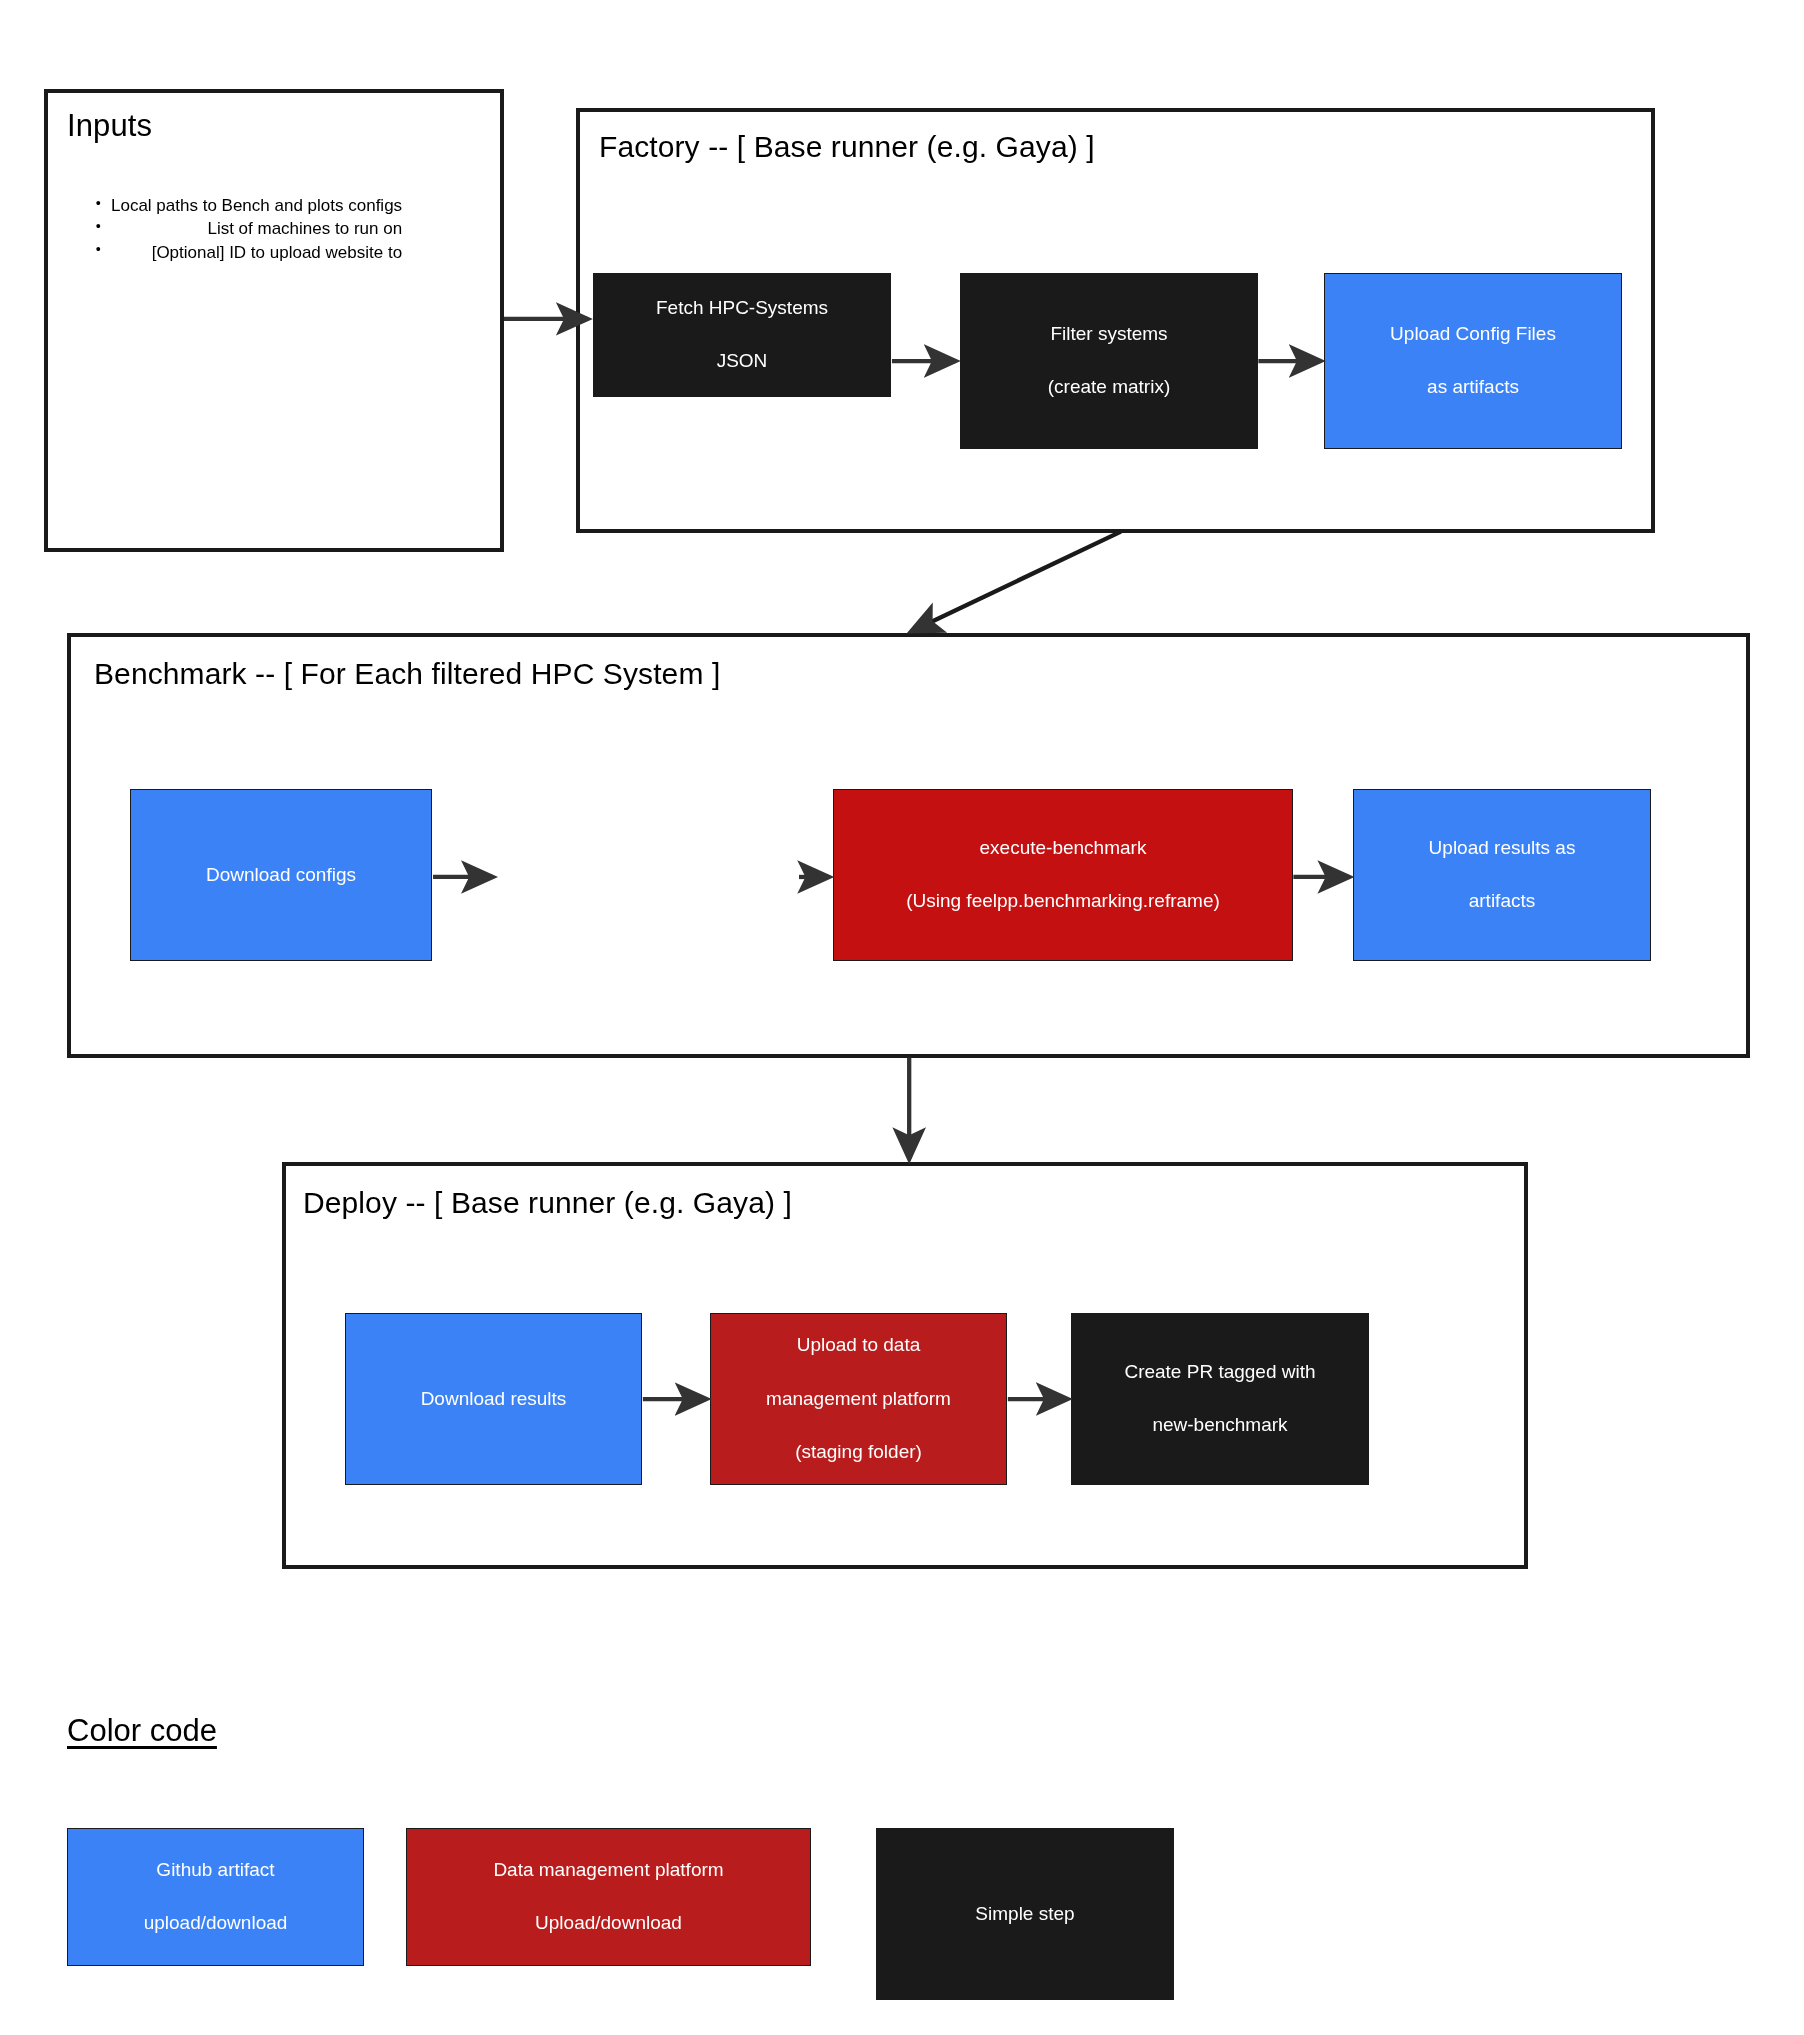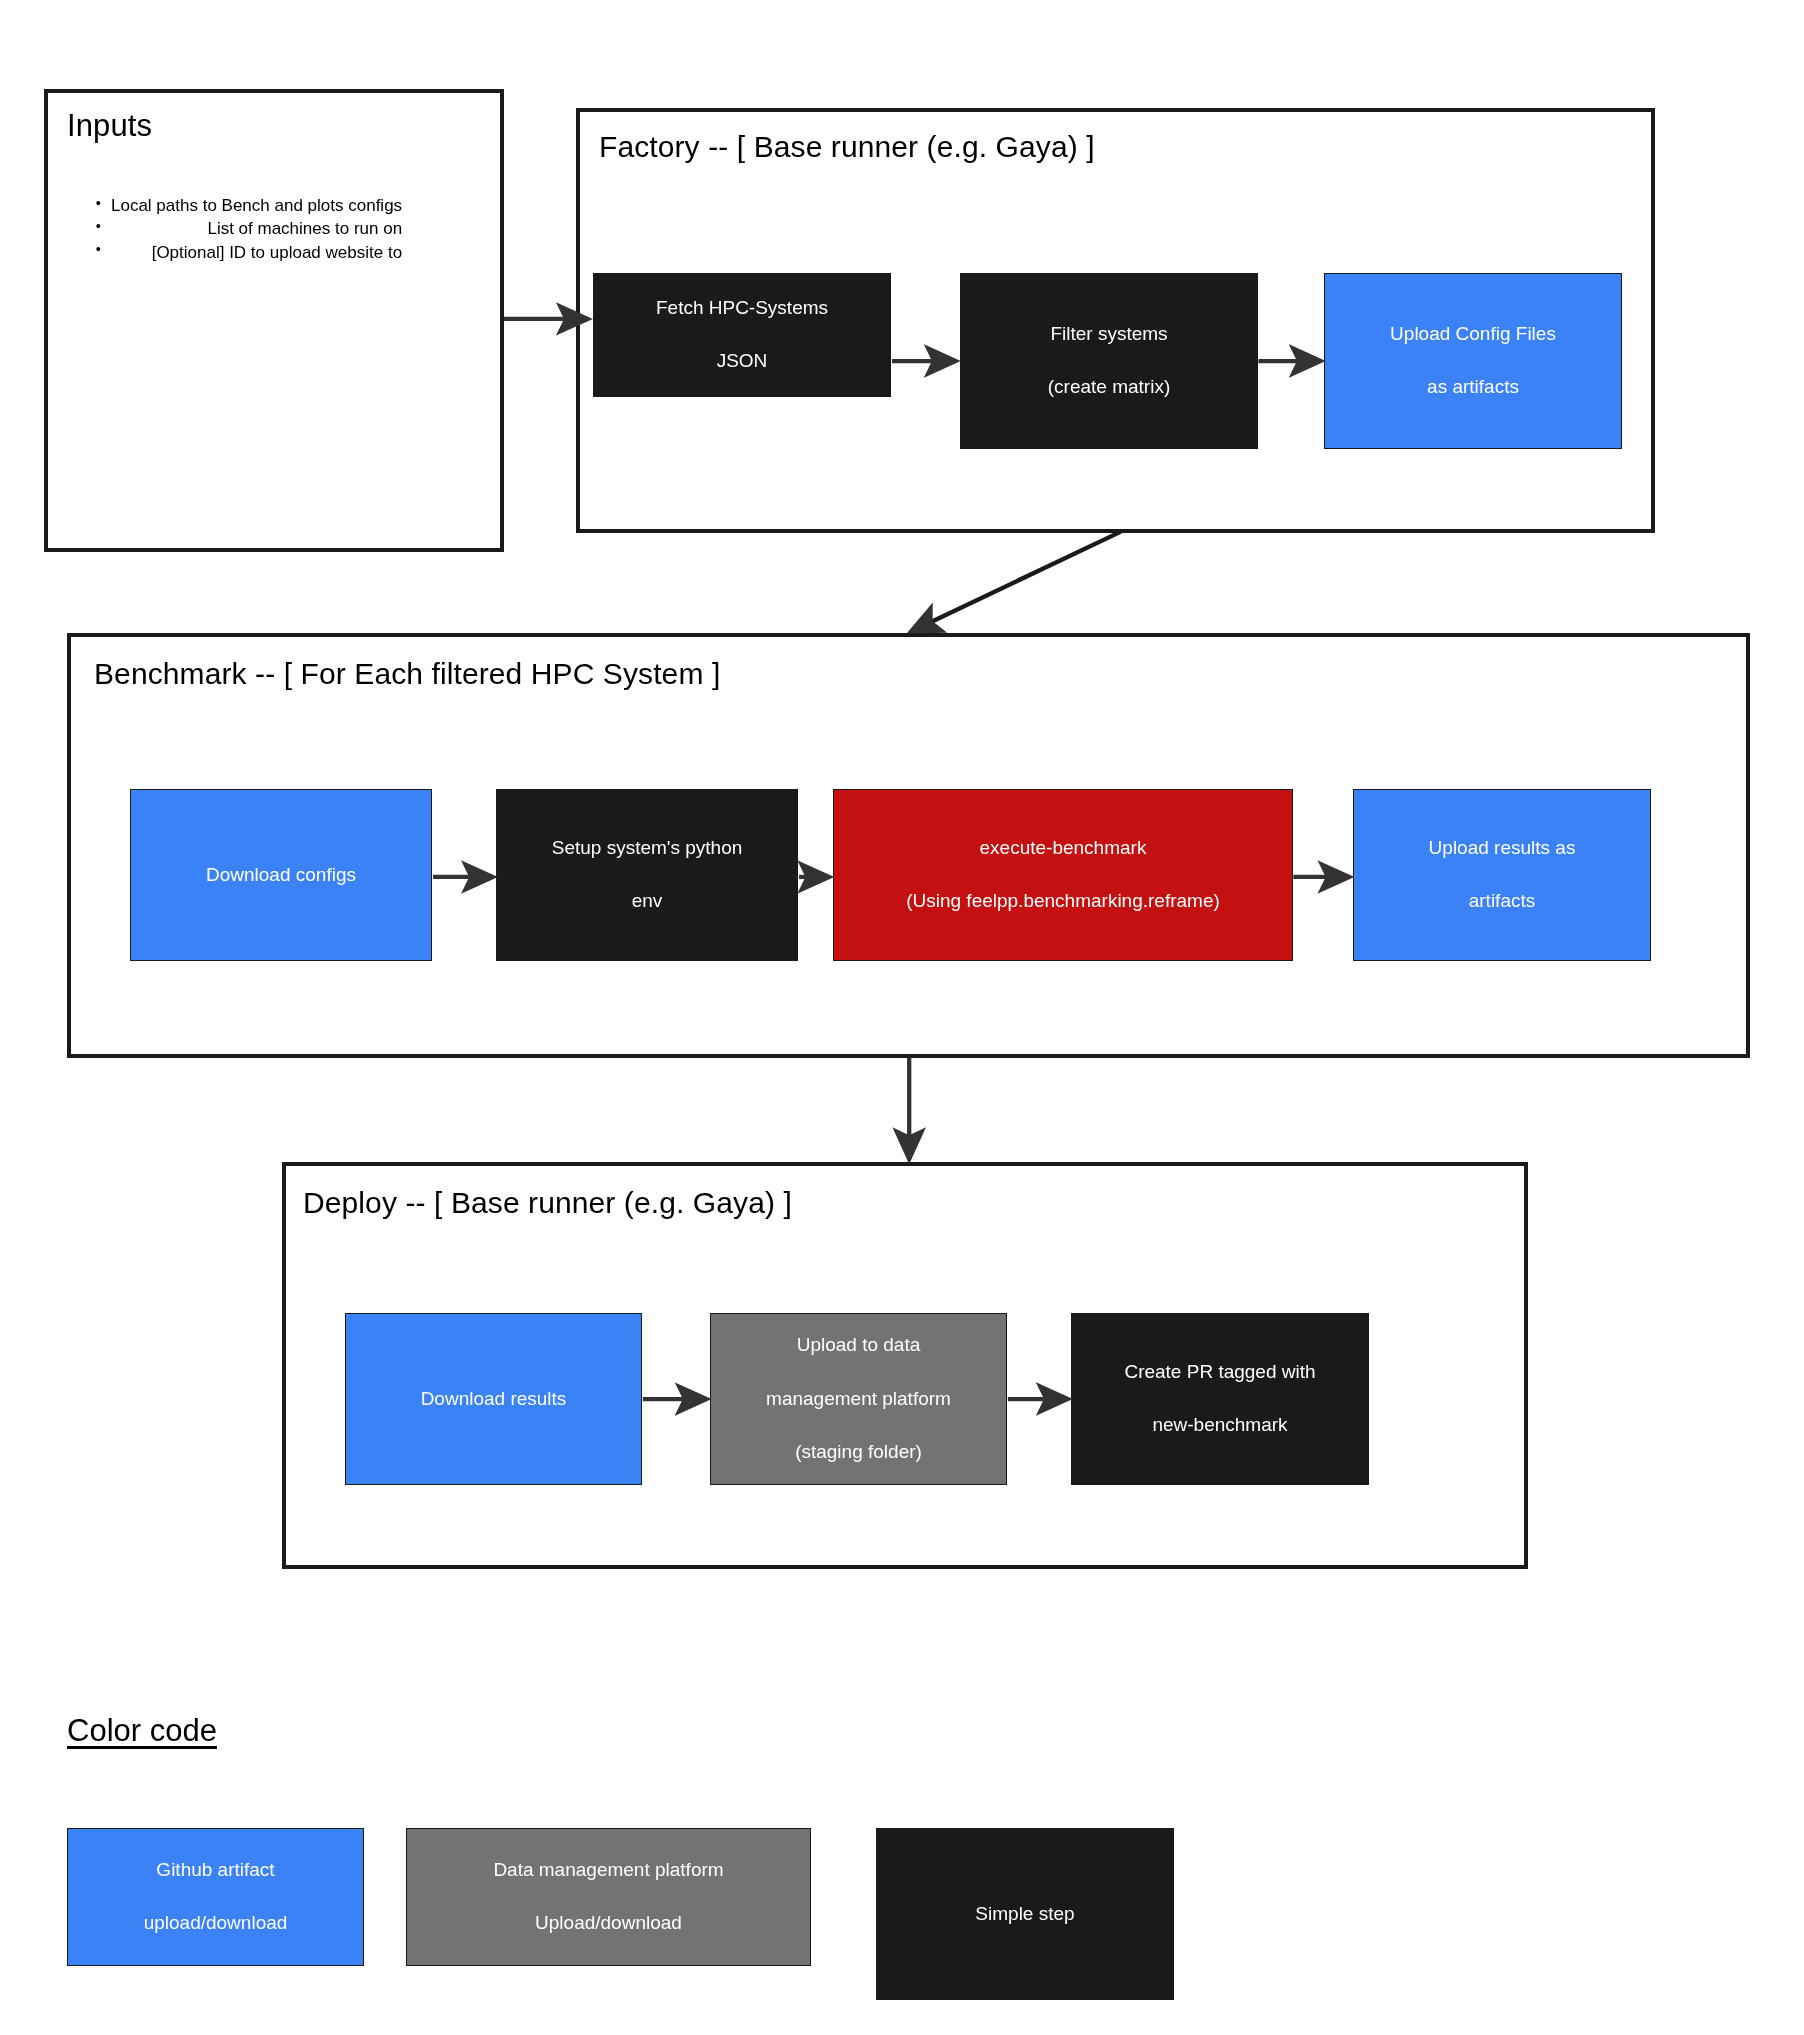--- a/index.html
+++ b/index.html
@@ -66,21 +66,21 @@
     text-align: center;
     color: #ffffff;
     font-size: 19px;
     line-height: 1.42;
     padding: 2.9px 5.7px;
     border: 1.4px solid #1a1a1a;
   }
   .step.dark   { background: #1a1a1a; border-color: #1a1a1a; }
   .step.gray   { background: #3b82f6; border-color: #1a1a1a; }
   .step.red    { background: #c41010; border-color: #1a1a1a; }
-  .step.salmon { background: #737373; border-color: #1a1a1a; align-items: center; }
+  .step.salmon { background: #b91c1c; border-color: #1a1a1a; align-items: center; }
   .step span { display: block; }
 
   
   .legend-title {
     position: absolute;
     font-size: 31px;
     color: #000000;
     text-decoration: underline;
     text-underline-offset: 4.8px;
     white-space: nowrap;
@@ -132,26 +132,20 @@
     </span>
   </div>
 
   <div class="container-box" style="left:67px; top:592px; width:1683px; height:425px;"></div>
   <div class="container-title" style="left:94px; top:616px;">Benchmark -- [ For Each filtered HPC System ]</div>
 
   <div class="step gray" style="left:130px; top:748px; width:302px; height:172px;">
     <span>Download configs</span>
   </div>
 
-  <div class="step dark" style="left:496px; top:748px; width:302px; height:172px;">
-    <span>
-      <span>Setup system's python</span><br>
-      <span>env</span>
-    </span>
-  </div>
 
   <div class="step red" style="left:833px; top:748px; width:460px; height:172px;">
     <span>
       <span>execute-benchmark</span><br>
       <span>(Using feelpp.benchmarking.reframe)</span>
     </span>
   </div>
 
   <div class="step gray" style="left:1353px; top:748px; width:298px; height:172px;">
     <span>

